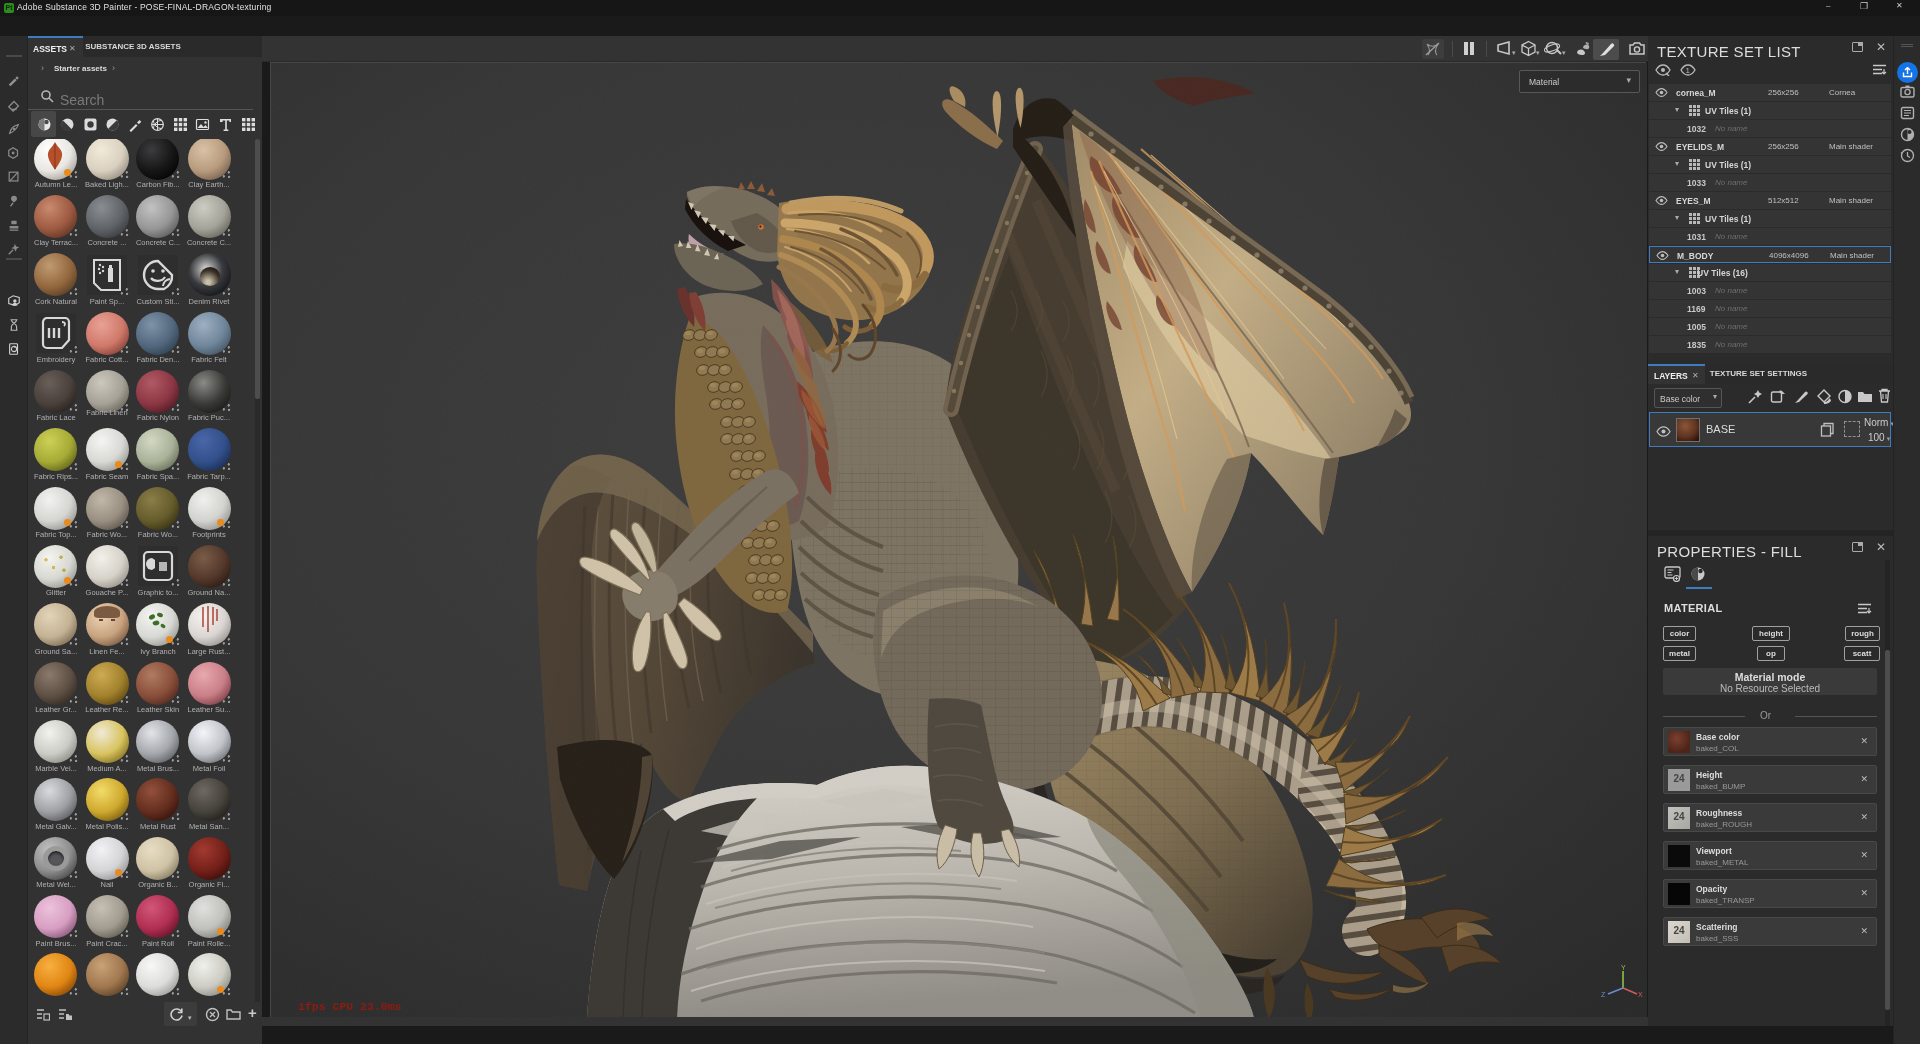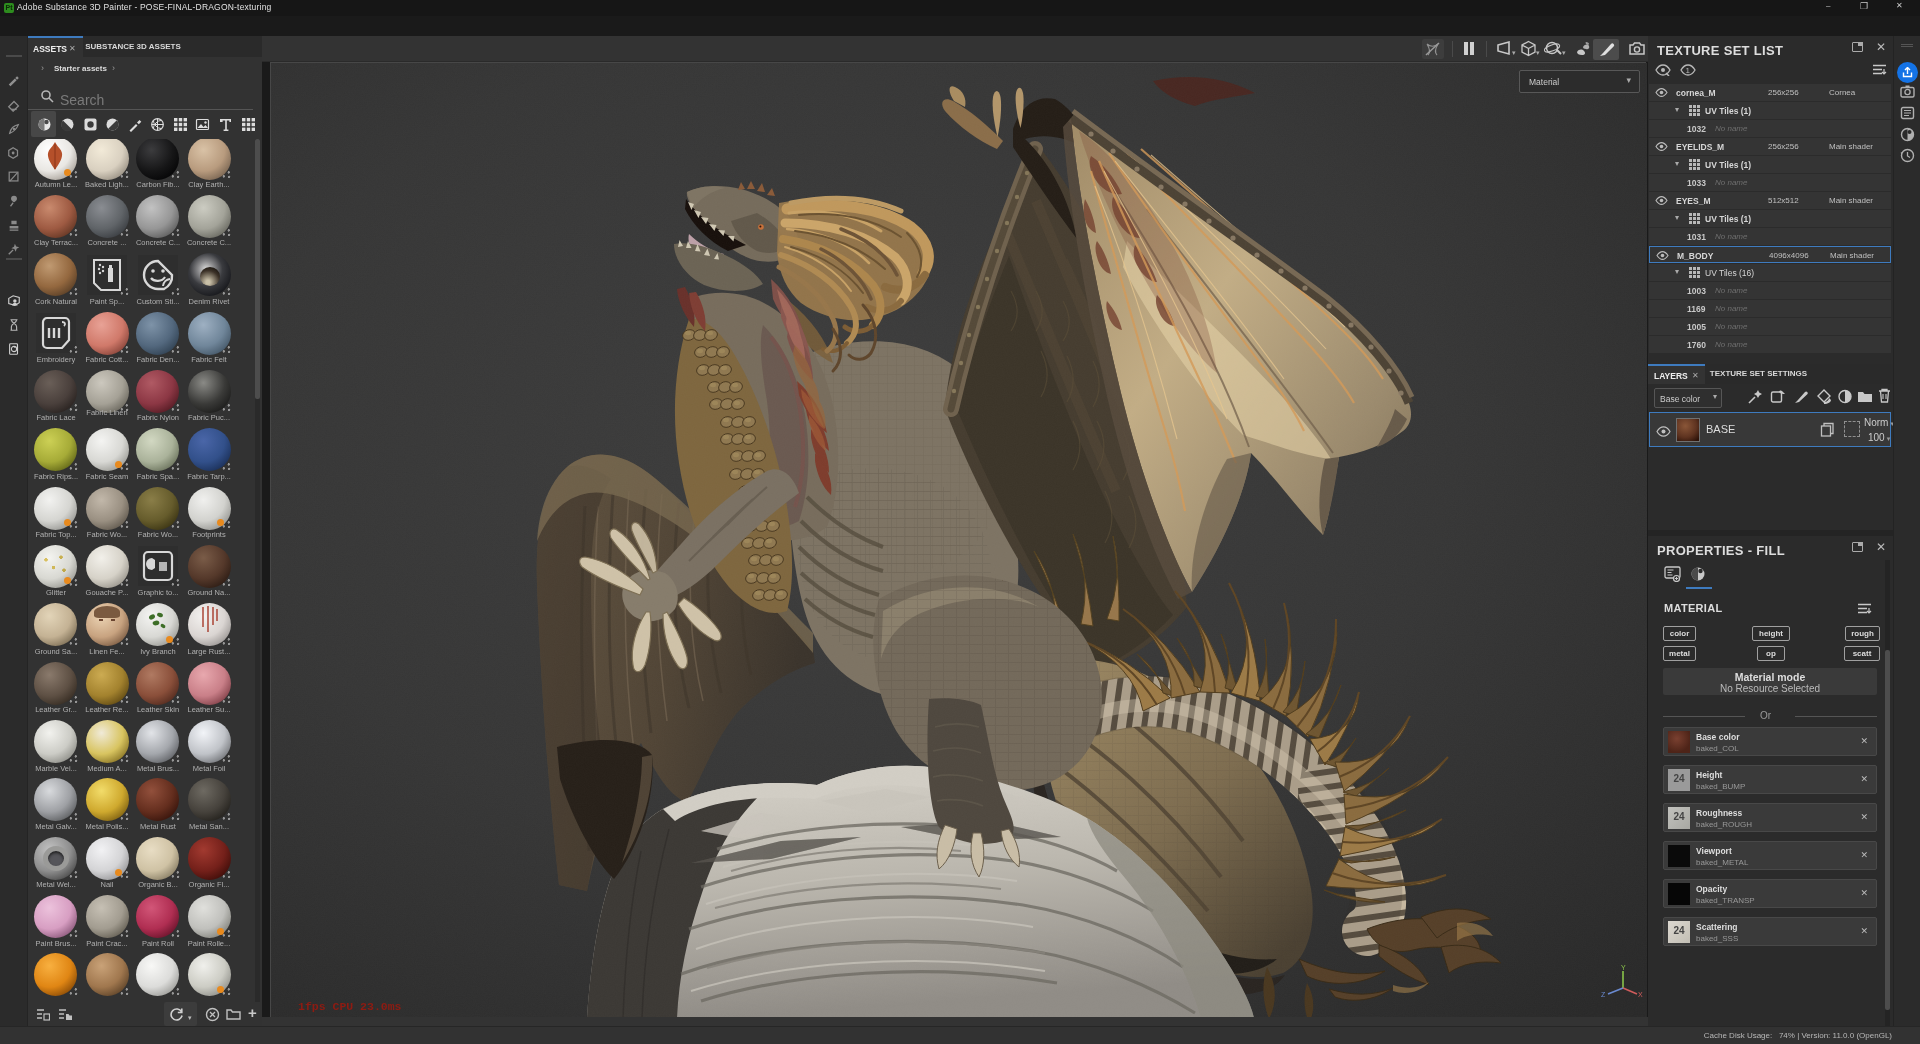--- a/index.html
+++ b/index.html
@@ -49,21 +49,21 @@
 #canvas{position:absolute;left:270px;top:62px;width:1376px;height:955px;background:#353535;border:1px solid #474747}
 #canvas svg{position:absolute;left:0;top:0}
 #vpbelow{position:absolute;left:262px;top:1017px;width:1386px;height:9px;background:#333333}
 #matdrop{position:absolute;left:1519px;top:70px;width:121px;height:23px;background:#2c2c2c;border:1px solid #585858;border-radius:2px}
 #matdrop .t{position:absolute;left:9px;top:6px;font-size:8.5px;color:#cccccc}
 #matdrop .c{position:absolute;right:8px;top:4px;font-size:9px;color:#aaaaaa}
 #fps{position:absolute;left:298px;top:1000px;font-family:"Liberation Mono",monospace;font-size:11.5px;font-weight:bold;color:#8e1b12;letter-spacing:0px}
 
 #rpanel{position:absolute;left:1648px;top:36px;width:245px;height:990px;background:#2b2b2b}
 .phead{position:absolute;left:0;width:245px;height:24px}
-.phead .t{position:absolute;left:9px;top:7px;font-size:13px;font-weight:bold;color:#dddddd;letter-spacing:.3px}
+.phead .t{position:absolute;left:9px;top:7px;font-size:15px;font-weight:normal;color:#dddddd;letter-spacing:.3px}
 .phead .dock{position:absolute;left:204px;top:6px;width:11px;height:10px;border:1px solid #aaaaaa;border-radius:1px}
 .phead .dock:after{content:"";position:absolute;right:-1px;top:-1px;width:5px;height:4px;background:#aaaaaa}
 .phead .x{position:absolute;left:228px;top:4px;font-size:12px;color:#bbbbbb}
 .tsrow{position:absolute;left:1px;width:242px;height:17px;background:#343434}
 .tsrow .nm{position:absolute;font-size:8.5px;font-weight:bold;color:#d6d6d6;top:4px;white-space:nowrap}
 .tsrow .sz{position:absolute;left:119px;top:4px;font-size:8px;color:#c0c0c0;white-space:nowrap}
 .tsrow .sh{position:absolute;left:180px;top:4px;font-size:8px;color:#c0c0c0;white-space:nowrap}
 .tsrow .nn{position:absolute;left:66px;top:4px;font-size:8px;font-style:italic;color:#6e6e6e;white-space:nowrap}
 .eye{position:absolute;width:13px;height:9px}
 
@@ -1218,32 +1218,32 @@
             <rect x="4" y="0" width="3" height="3"></rect>
             <rect x="8" y="0" width="3" height="3"></rect>
             <rect x="0" y="4" width="3" height="3"></rect>
             <rect x="4" y="4" width="3" height="3"></rect>
             <rect x="8" y="4" width="3" height="3"></rect>
             <rect x="0" y="8" width="3" height="3"></rect>
             <rect x="4" y="8" width="3" height="3"></rect>
             <rect x="8" y="8" width="3" height="3"></rect>
           </g>
         </svg>
-        <span class="nm" style="left:56px;font-weight:normal">UV Tiles (16)</span>
+        <span class="nm" style="left:48px;font-weight:bold">UV Tiles (16)</span>
       </div><div class="tsrow" style="top:246px">
         <span class="nm" style="left:38px;color:#c8c8c8">1003</span>
         <span class="nn">No name</span>
       </div><div class="tsrow" style="top:264px">
         <span class="nm" style="left:38px;color:#c8c8c8">1169</span>
         <span class="nn">No name</span>
       </div><div class="tsrow" style="top:282px">
         <span class="nm" style="left:38px;color:#c8c8c8">1005</span>
         <span class="nn">No name</span>
       </div><div class="tsrow" style="top:300px">
-        <span class="nm" style="left:38px;color:#c8c8c8">1760</span>
+        <span class="nm" style="left:38px;color:#c8c8c8">1835</span>
         <span class="nn">No name</span>
       </div>
 
  
  <div id="ltabs"></div>
  <div id="tab-layers">
         <span class="t">LAYERS</span>
         <span class="x">✕</span>
       </div>
  <div id="tab-tss">TEXTURE SET SETTINGS</div>
@@ -1407,15 +1407,12 @@
         <path d="M7.5 1.5 a6 6 0 0 1 0 12 Z" fill="#b0b0b0"></path>
         <circle cx="9.5" cy="5" r="2" fill="#2b2b2b"></circle>
       </svg>
  <svg class="abs" style="left:6px;top:112px" width="15" height="15" viewBox="0 0 15 15">
         <circle cx="7.5" cy="7.5" r="6" fill="none" stroke="#b0b0b0" stroke-width="1.4"></circle>
         <path d="M7.5 4 V8 L10 9.5" fill="none" stroke="#b0b0b0" stroke-width="1.3"></path>
         <path d="M1.5 7.5 a6 6 0 0 1 1-3.3 l-1.8 0.4 Z" fill="#b0b0b0"></path>
       </svg>
 </div>
 
-<div id="bottombar">
-      <span class="t">Cache Disk Usage:&nbsp;&nbsp;&nbsp;74% | Version: 11.0.0 (OpenGL)</span>
-    </div>
 </div>
 </body></html>

